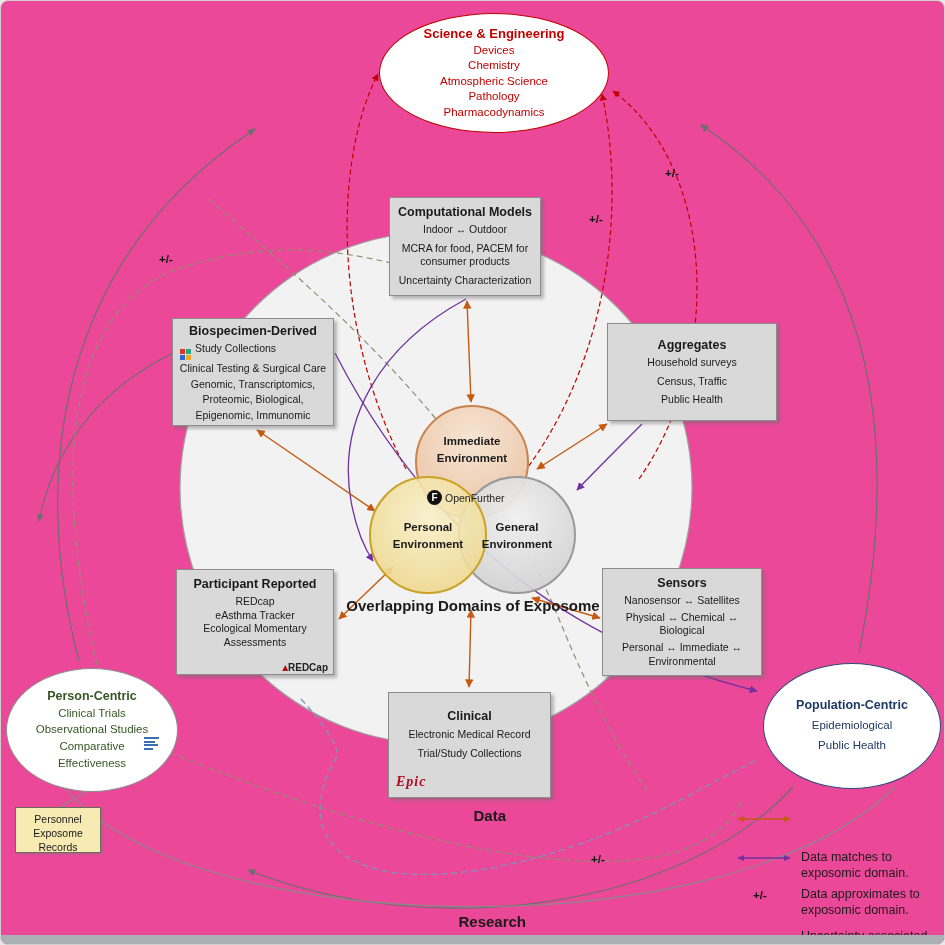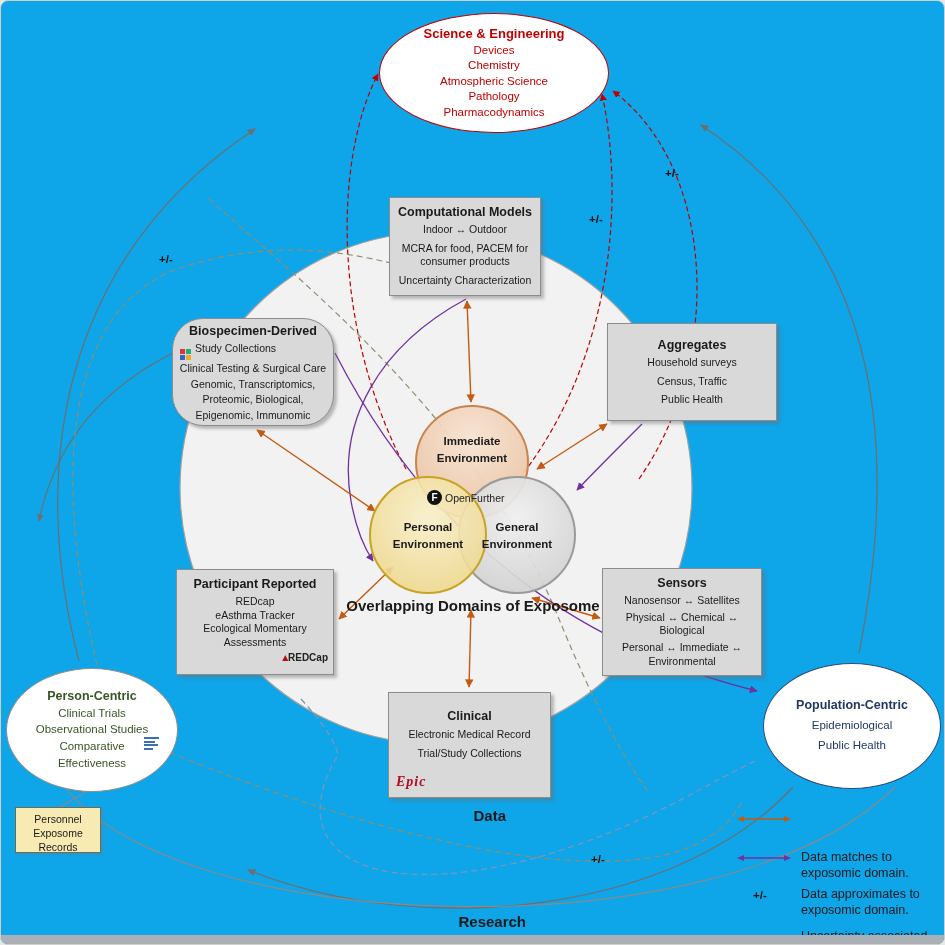--- a/index.html
+++ b/index.html
@@ -1,18 +1,18 @@
 <!DOCTYPE html>
 <html style="--match-arrow: #c55a11; --approx-arrow: #7030a0; --science-red: #c00000; --person-green: #375623; --population-navy: #1f3864; --box-fill: #d9d9d9; --personnel-fill: #f7eab2;"><head>
 <meta charset="utf-8">
 <style>
   * { margin:0; padding:0; box-sizing:border-box; }
   html,body { background:#e8e8e8; }
   body { font-family:"Liberation Sans", sans-serif; color:#1a1a1a; }
-  .frame { position:relative; width:945px; height:945px; background:#0ea5e9;
+  .frame { position:relative; width:945px; height:945px; background:#ec4899;
            border:1px solid #cfcfcf; border-radius:8px; overflow:hidden; margin:0 auto; }
   .bottom-bar { position:absolute; left:0; right:0; bottom:0; height:9px; background:#aab0b6; z-index:9; }
 
   svg.curves { position:absolute; left:0; top:0; z-index:2; }
 
   
   .node-box { position:absolute; background:var(--box-fill,#d9d9d9); border:1px solid #8c8c8c;
               box-shadow:3px 3px 3px rgba(110,110,110,.45); text-align:center;
               padding:7px 4px 4px; z-index:5; }
   .node-title { font-weight:bold; font-size:12.5px; margin-bottom:4px; }
@@ -42,21 +42,21 @@
 
   .of-logo { position:absolute; z-index:6; display:flex; align-items:center; gap:3px; }
   .of-circle { width:15px; height:15px; border-radius:50%; background:#111; color:#fff;
                font-size:10px; font-weight:bold; display:flex; align-items:center; justify-content:center; }
   .of-text { font-size:10.5px; color:#222; }
 
   
   .os-logo { display:inline-flex; flex-direction:column; gap:1px; margin-right:4px; vertical-align:-2px; }
   .os-row { display:flex; gap:1px; }
   .os-sq { width:5px; height:5px; }
-  .redcap-logo { position:absolute; right:5px; bottom:10px; font-size:10px; font-weight:bold; color:#222; }
+  .redcap-logo { position:absolute; right:5px; bottom:0; font-size:10px; font-weight:bold; color:#222; }
   .redcap-logo .flame { color:#b01116; font-size:11px; }
   .epic-logo { position:absolute; left:7px; bottom:7px; font-size:14px; font-weight:bold;
                font-style:italic; color:#ae0d23; font-family:"Liberation Serif", serif; letter-spacing:1px; }
   .mini-doc { position:absolute; display:flex; flex-direction:column; gap:1.5px; z-index:7; }
   .mini-doc i { display:block; height:2px; background:#3c6eb4; }
 
   
   .personnel { position:absolute; background:var(--personnel-fill,#f7eab2); border:1px solid #6b6b5a;
                text-align:center; font-size:10.5px; line-height:1.35; padding-top:4px; z-index:6;
                box-shadow:2px 2px 2px rgba(120,120,120,.35); }
@@ -130,21 +130,21 @@
     <div class="b-line" style="line-height:1.35;">Pharmacodynamics</div>
   </div>
 
   <div class="node-box" style="left:388px; top:196px; width:152px; height:99px;">
     <div class="node-title">Computational Models</div>
     <div class="node-line">Indoor ↔ Outdoor</div>
     <div class="node-line sp">MCRA for food, PACEM for consumer products</div>
     <div class="node-line sp">Uncertainty Characterization</div>
   </div>
 
-  <div class="node-box" style="left:171px; top:317px; width:162px; height:108px; padding-top:5px;border-radius:31px;">
+  <div class="node-box" style="left:171px; top:317px; width:162px; height:108px; padding-top:5px;">
     <div class="node-title">Biospecimen-Derived</div>
     <div class="node-line" style="text-align:left; padding-left:3px;">
       <span class="os-logo">
         <span class="os-row">
             <span class="os-sq" style="background:#d33;"></span>
             <span class="os-sq" style="background:#2a7;"></span>
           </span>
         <span class="os-row">
             <span class="os-sq" style="background:#36c;"></span>
             <span class="os-sq" style="background:#ea2;"></span>

